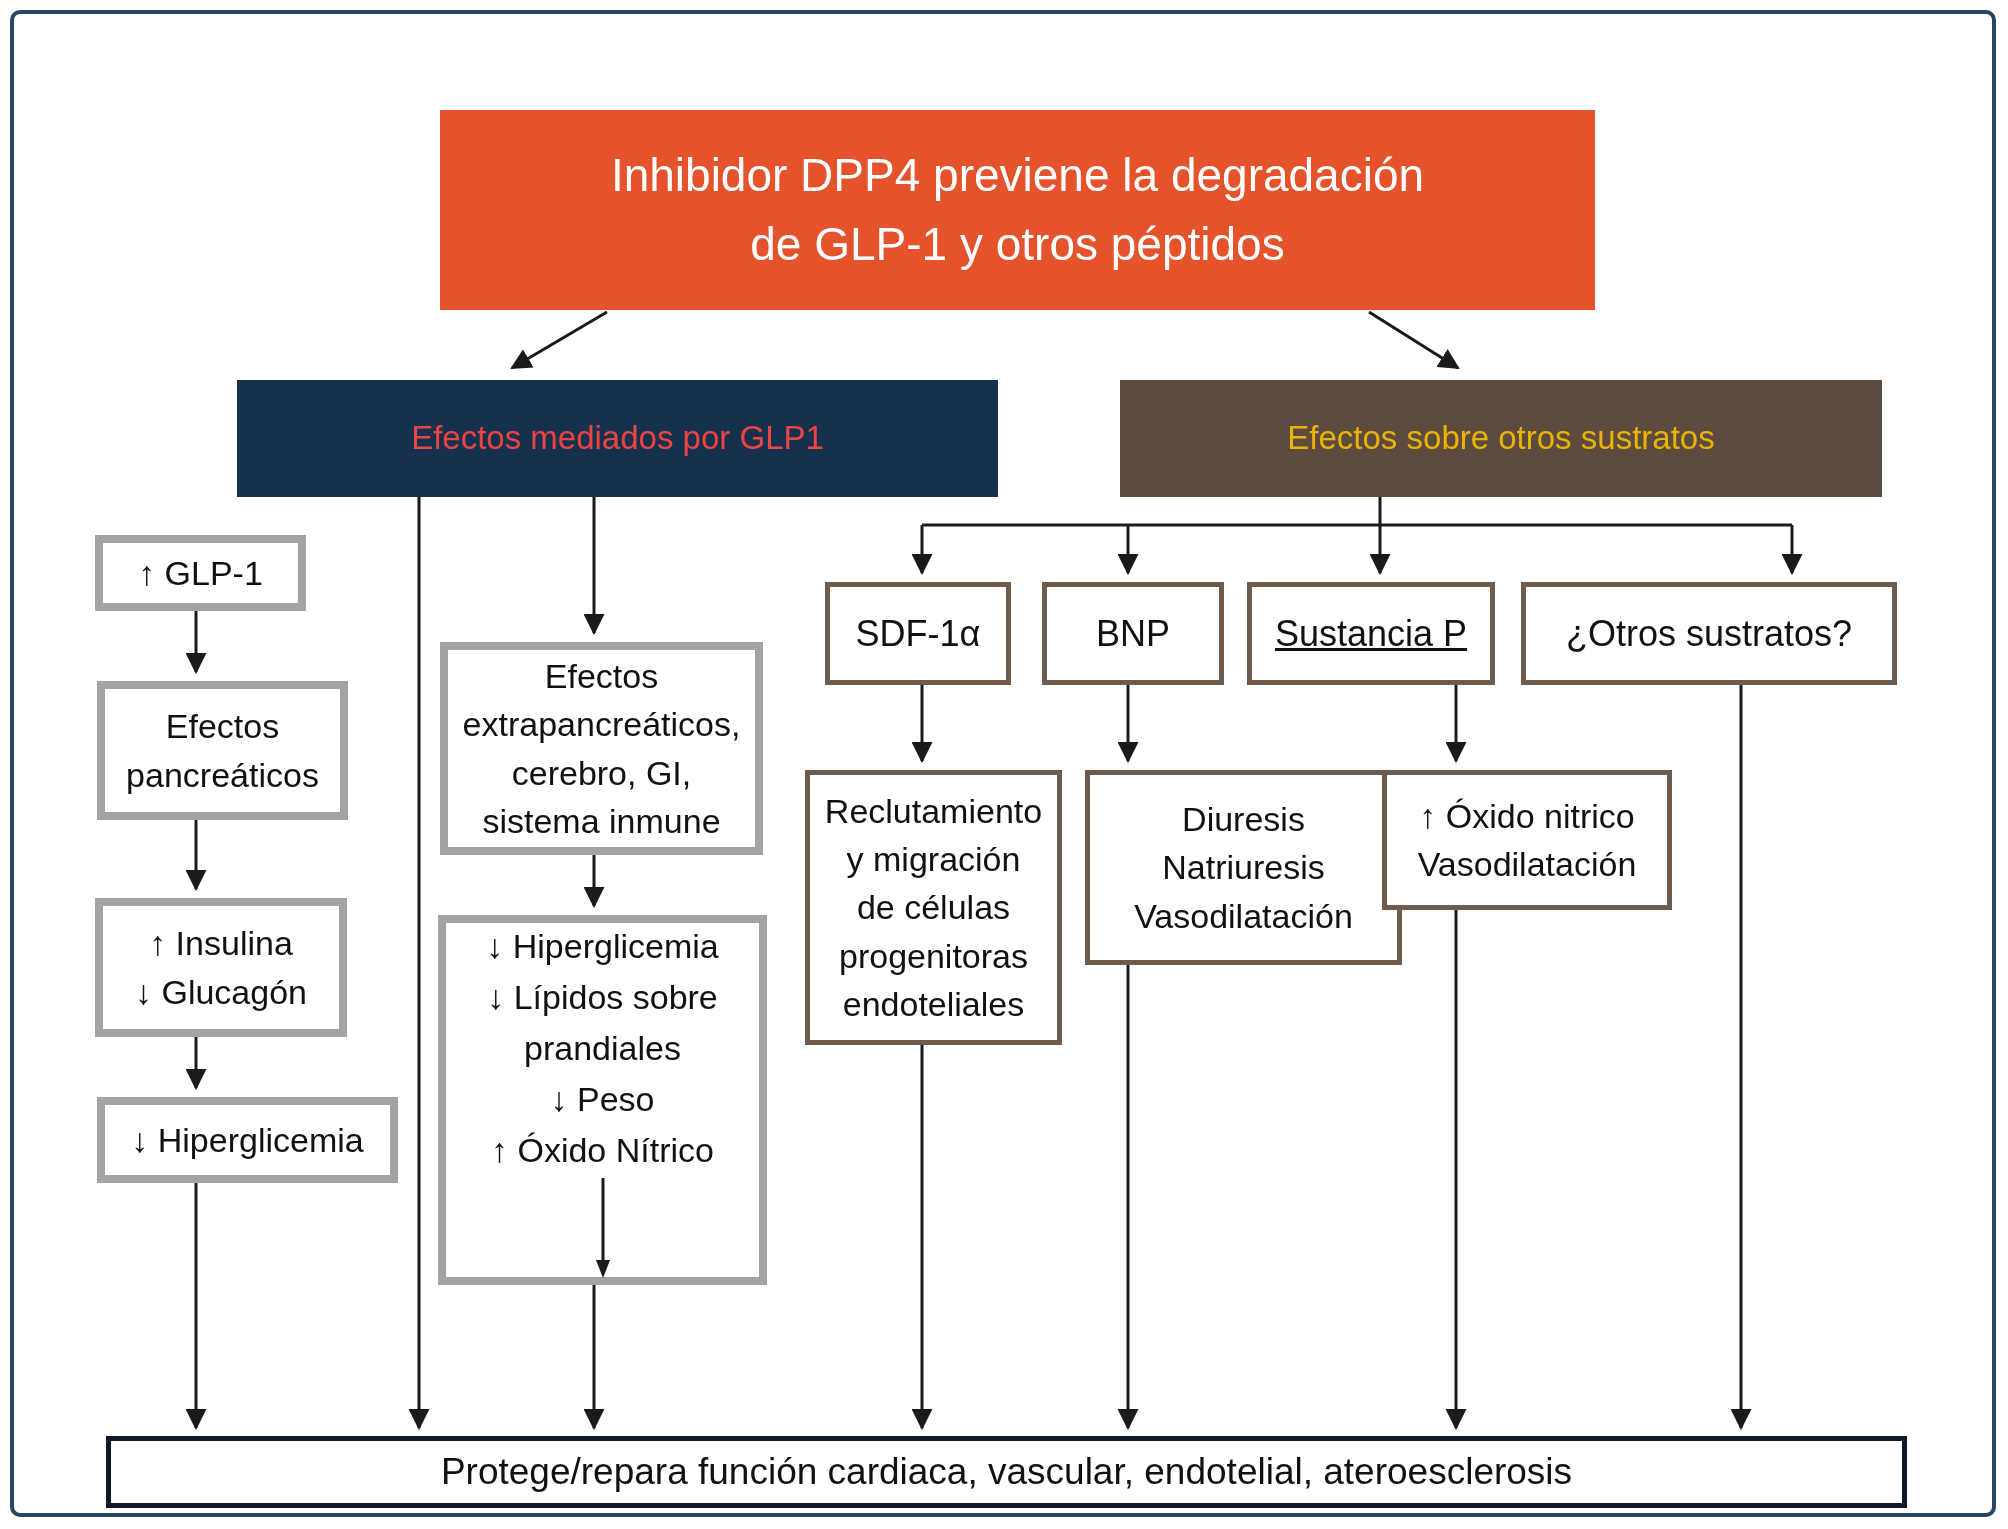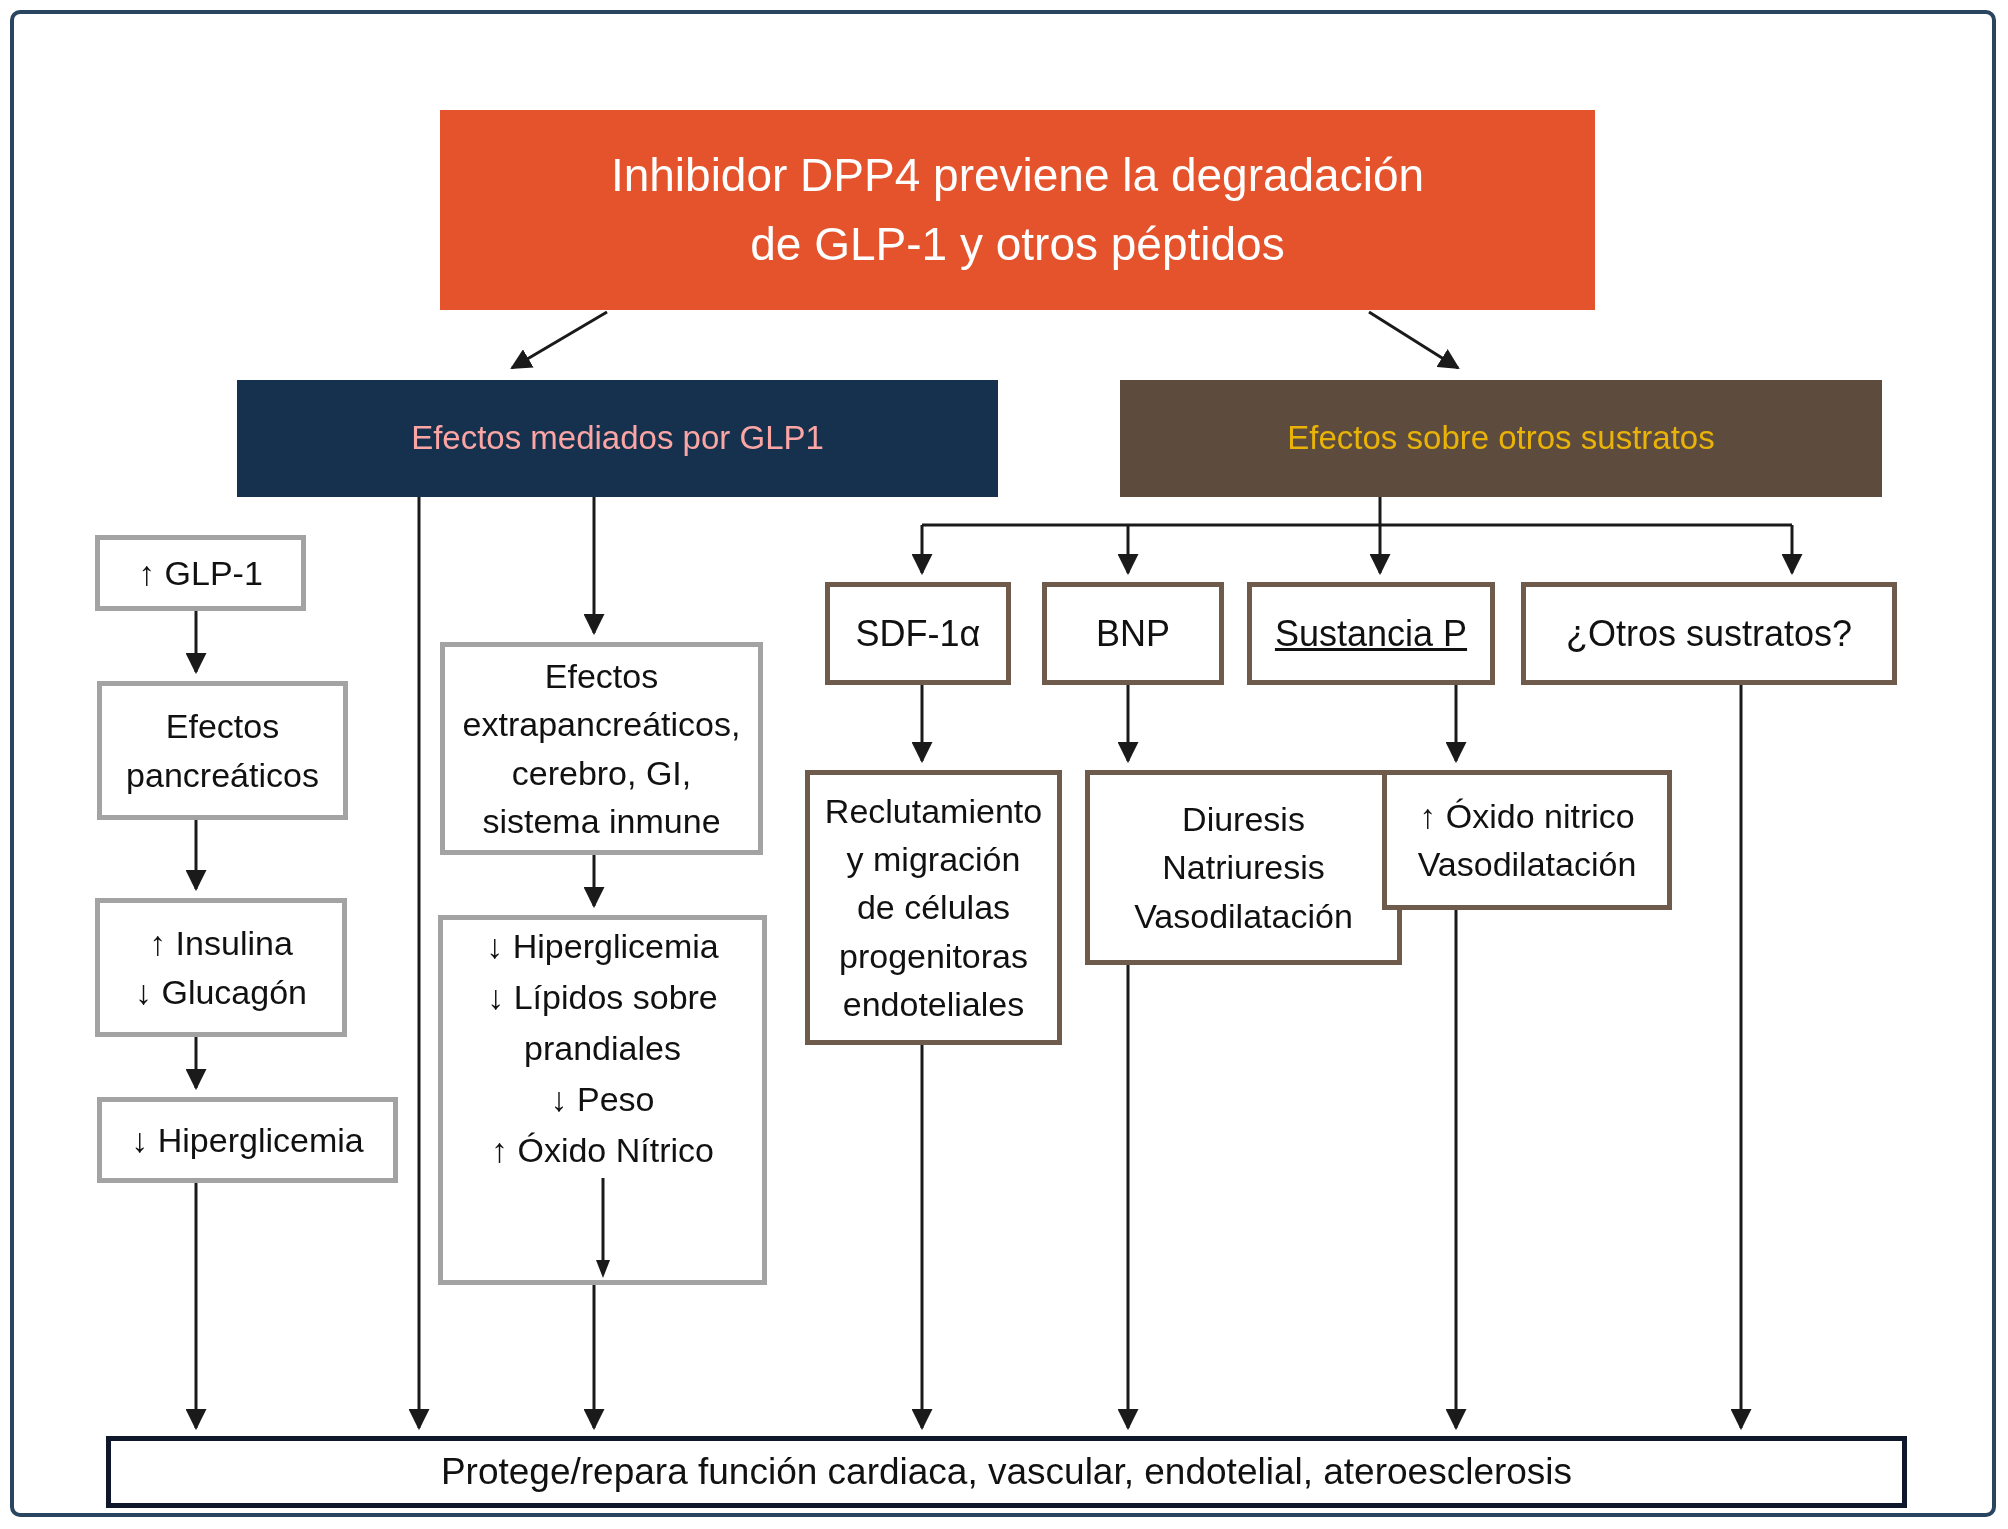--- a/index.html
+++ b/index.html
@@ -12,23 +12,23 @@
     position:absolute;left:10px;top:10px;right:12px;bottom:12px;
     border:4px solid #2A4560;border-radius:10px;z-index:0;
   }
   svg.connectors{position:absolute;left:0;top:0;z-index:1;}
   .node{
     position:absolute;display:flex;align-items:center;justify-content:center;
     text-align:center;white-space:pre-line;box-sizing:border-box;z-index:2;
     line-height:1.42;
   }
   .fill-orange{background:#E4532C;color:#ffffff;}
-  .fill-navy{background:#16314D;color:#fca5a5;}
+  .fill-navy{background:#16314D;color:#ef4444;}
   .fill-brown{background:#5D4B3D;color:#eab308;}
-  .line-navy{background:#fff;border:5px solid #a3a3a3;}
+  .line-navy{background:#fff;border:8px solid #a3a3a3;}
   .line-brown{background:#fff;border:5px solid #6F5B4B;}
   .line-orange{background:#fff;border:5px solid #0f172a;font-weight:normal;margin-left:20px;}
   .title{font-size:46px;line-height:1.5;}
   .hdr{font-size:33px;}
   .t34{font-size:34px;}
   .t36{font-size:36px;}
   .outcome{font-size:37px;}
   .listbox{flex-direction:column;line-height:1.5;}
   .dual{display:flex;align-items:center;justify-content:center;gap:8px;}
   .dual .words{text-align:center;}

